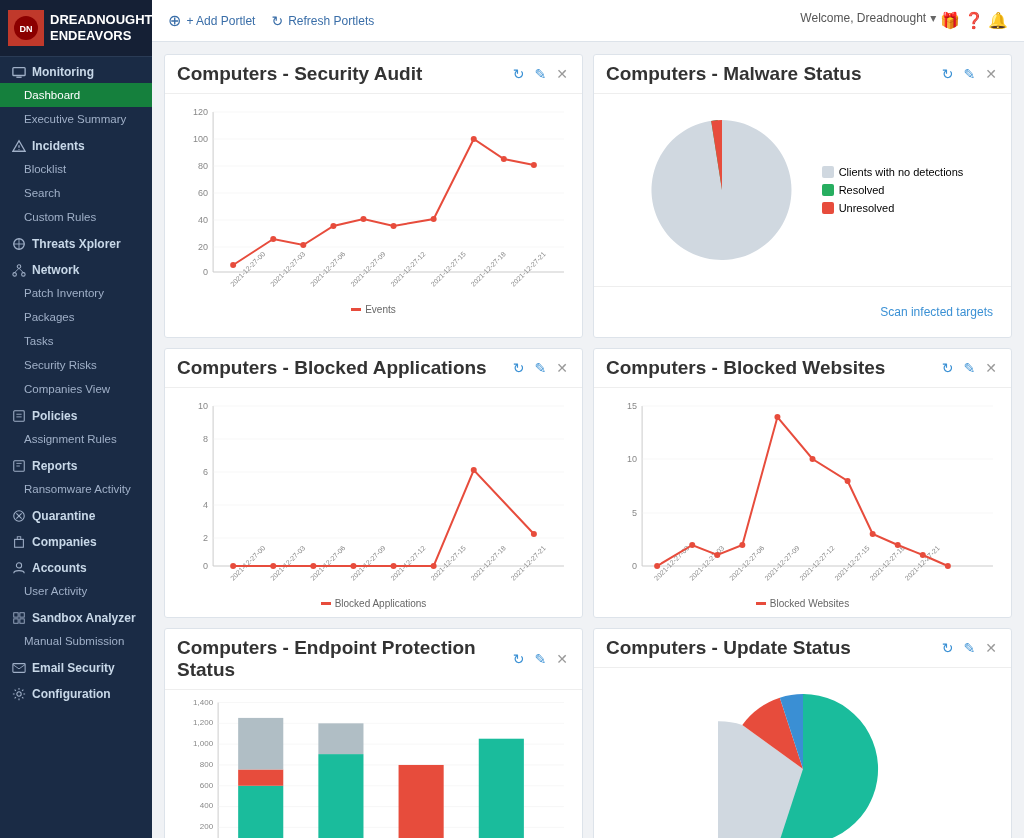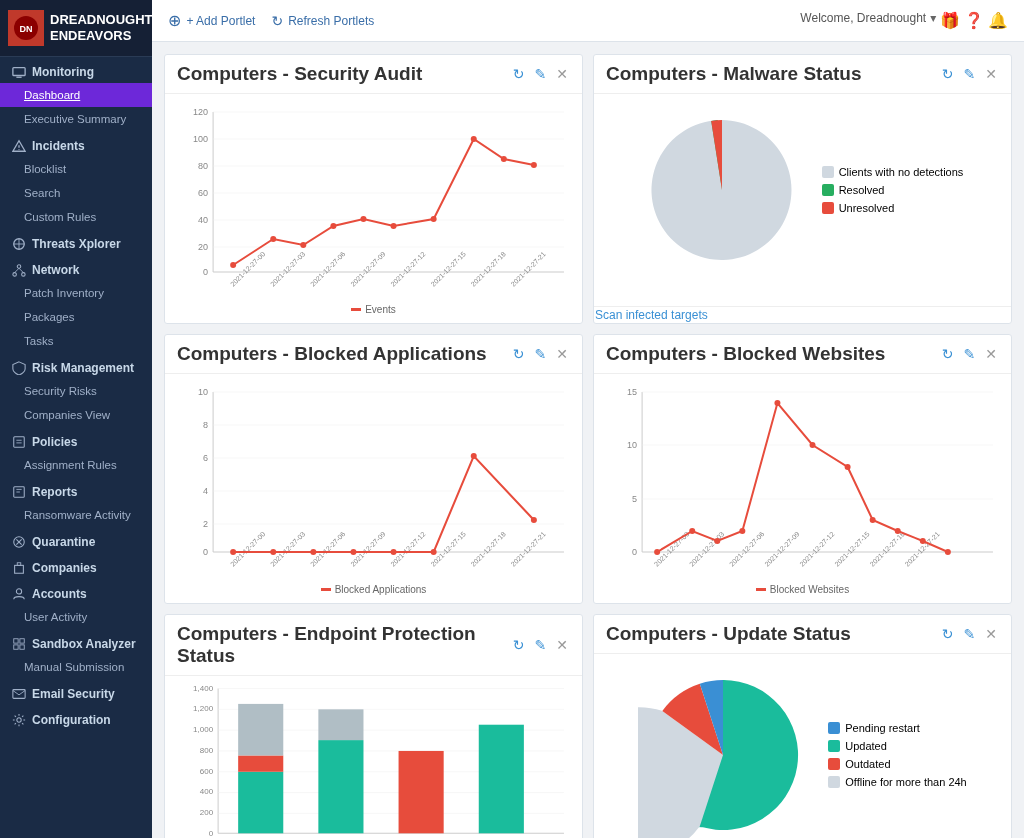--- a/index.html
+++ b/index.html
@@ -54,21 +54,21 @@
     }
     .sidebar-section-label svg { width: 14px; height: 14px; fill: #a0b0c8; flex-shrink: 0; }
 
     .sidebar-item {
       padding: 6px 12px 6px 24px;
       color: #a0b0c8;
       cursor: pointer;
       font-size: 11.5px;
       white-space: nowrap;
     }
-    .sidebar-item.active { background: #6d28d9; color: #fff; text-decoration: underline; }
+    .sidebar-item.active { background: #15803d; color: #fff; }
 
     
     #main {
       flex: 1;
       display: flex;
       flex-direction: column;
       height: 838px;
       overflow: hidden;
     }
 
@@ -148,22 +148,22 @@
     .pie-container { display: flex; align-items: center; justify-content: center; padding: 8px; gap: 20px; }
     .pie-legend { display: flex; flex-direction: column; gap: 6px; font-size: 11px; }
     .legend-item { display: flex; align-items: center; gap: 5px; }
     .legend-dot { width: 12px; height: 12px; border-radius: 2px; flex-shrink: 0; }
 
     
     .bar-chart-container { width: 100%; height: 190px; position: relative; }
 
     
     .portlet-footer-link {
-      text-align: left;
-      padding: 1px;
+      text-align: right;
+      padding: 18px;
       border-top: 1px solid #eee;
       color: #3a90d4;
       font-size: 12px;
       cursor: pointer;
     }
 
     .chart-legend {
       display: flex;
       align-items: center;
       justify-content: center;
@@ -229,26 +229,20 @@
         <circle cx="13" cy="13" r="2" stroke="#a0b0c8" stroke-width="1.2" fill="none"></circle>
         <line x1="8" y1="6" x2="3" y2="11" stroke="#a0b0c8" stroke-width="1"></line>
         <line x1="8" y1="6" x2="13" y2="11" stroke="#a0b0c8" stroke-width="1"></line>
       </svg>
     <span>Network</span>
   </div>
   <div class="sidebar-item">Patch Inventory</div>
   <div class="sidebar-item">Packages</div>
   <div class="sidebar-item">Tasks</div>
 
-  <div class="sidebar-section-label">
-    <svg viewBox="0 0 16 16">
-        <path d="M8 1 L15 4 L15 9 C15 12 11 15 8 16 C5 15 1 12 1 9 L1 4 Z" stroke="#a0b0c8" stroke-width="1.2" fill="none"></path>
-      </svg>
-    <span>Risk Management</span>
-  </div>
   <div class="sidebar-item">Security Risks</div>
   <div class="sidebar-item">Companies View</div>
 
   <div class="sidebar-section-label">
     <svg viewBox="0 0 16 16">
         <rect x="2" y="2" width="12" height="12" rx="1" stroke="#a0b0c8" stroke-width="1.2" fill="none"></rect>
         <line x1="5" y1="6" x2="11" y2="6" stroke="#a0b0c8" stroke-width="1"></line>
         <line x1="5" y1="9" x2="11" y2="9" stroke="#a0b0c8" stroke-width="1"></line>
       </svg>
     <span>Policies</span>
@@ -618,37 +612,19 @@
 
               <path d="M85,85 L85,10 A75,75 0 1,1 61.8,156.3 Z" fill="#1abc9c"></path>
 
               <path d="M85,85 L61.8,156.3 A75,75 0 1,1 24.3,40.9 Z" fill="#d0d8e0"></path>
 
               <path d="M85,85 L24.3,40.9 A75,75 0 0,1 61.8,13.7 Z" fill="#e74c3c"></path>
 
               <path d="M85,85 L61.8,13.7 A75,75 0 0,1 85,10 Z" fill="#3a8fd4"></path>
             </g>
           </svg>
-          <div class="pie-legend">
-            <div class="legend-item">
-              <div class="legend-dot" style="background:#3a8fd4;"></div>
-              <span>Pending restart</span>
-            </div>
-            <div class="legend-item">
-              <div class="legend-dot" style="background:#1abc9c;"></div>
-              <span>Updated</span>
-            </div>
-            <div class="legend-item">
-              <div class="legend-dot" style="background:#e74c3c;"></div>
-              <span>Outdated</span>
-            </div>
-            <div class="legend-item">
-              <div class="legend-dot" style="background:#d0d8e0;"></div>
-              <span>Offline for more than 24h</span>
-            </div>
-          </div>
         </div>
       </div>
 
     </div>
 
   </div>
 </div>
 
 </body></html>

